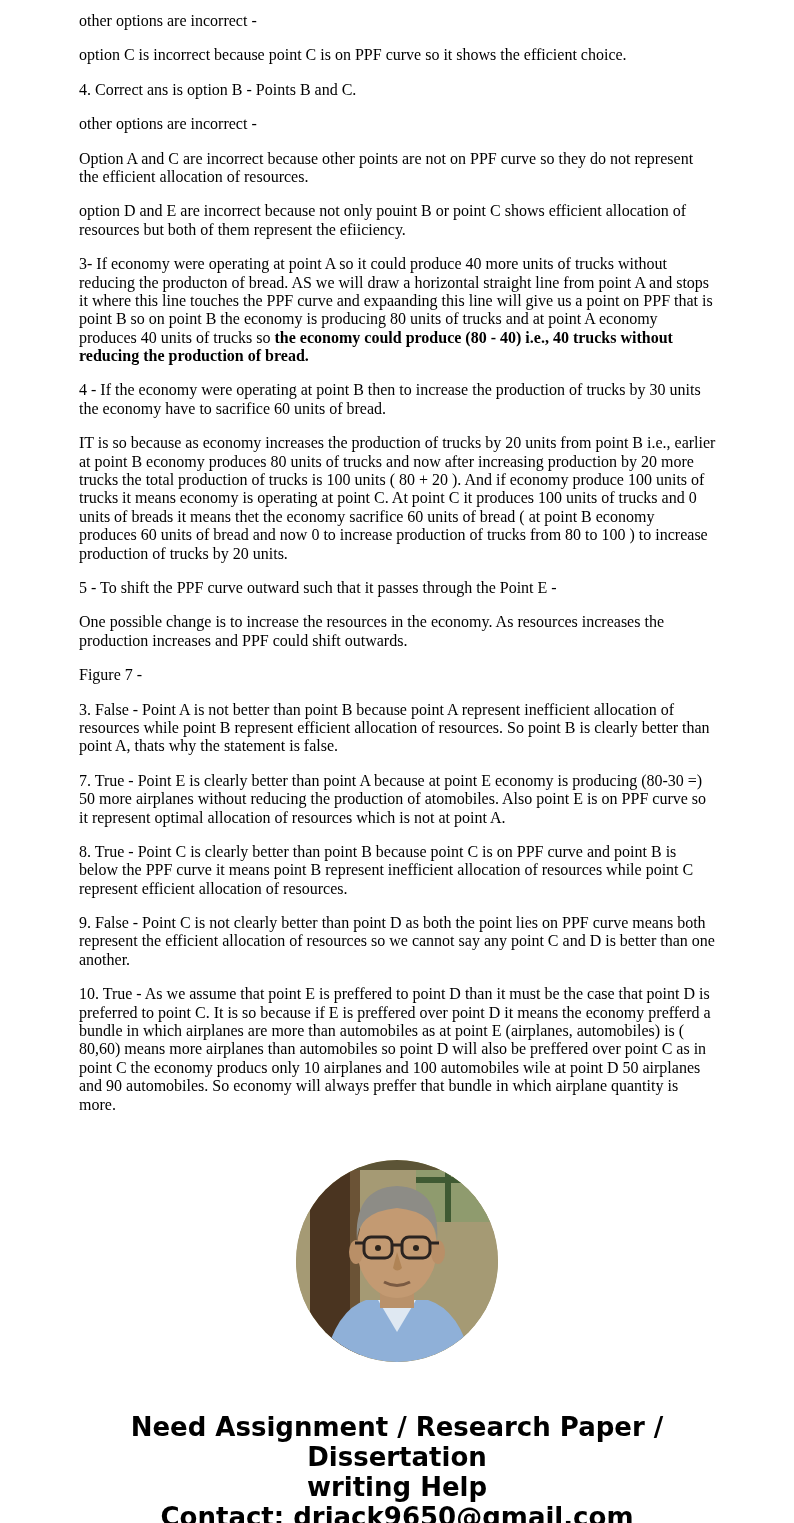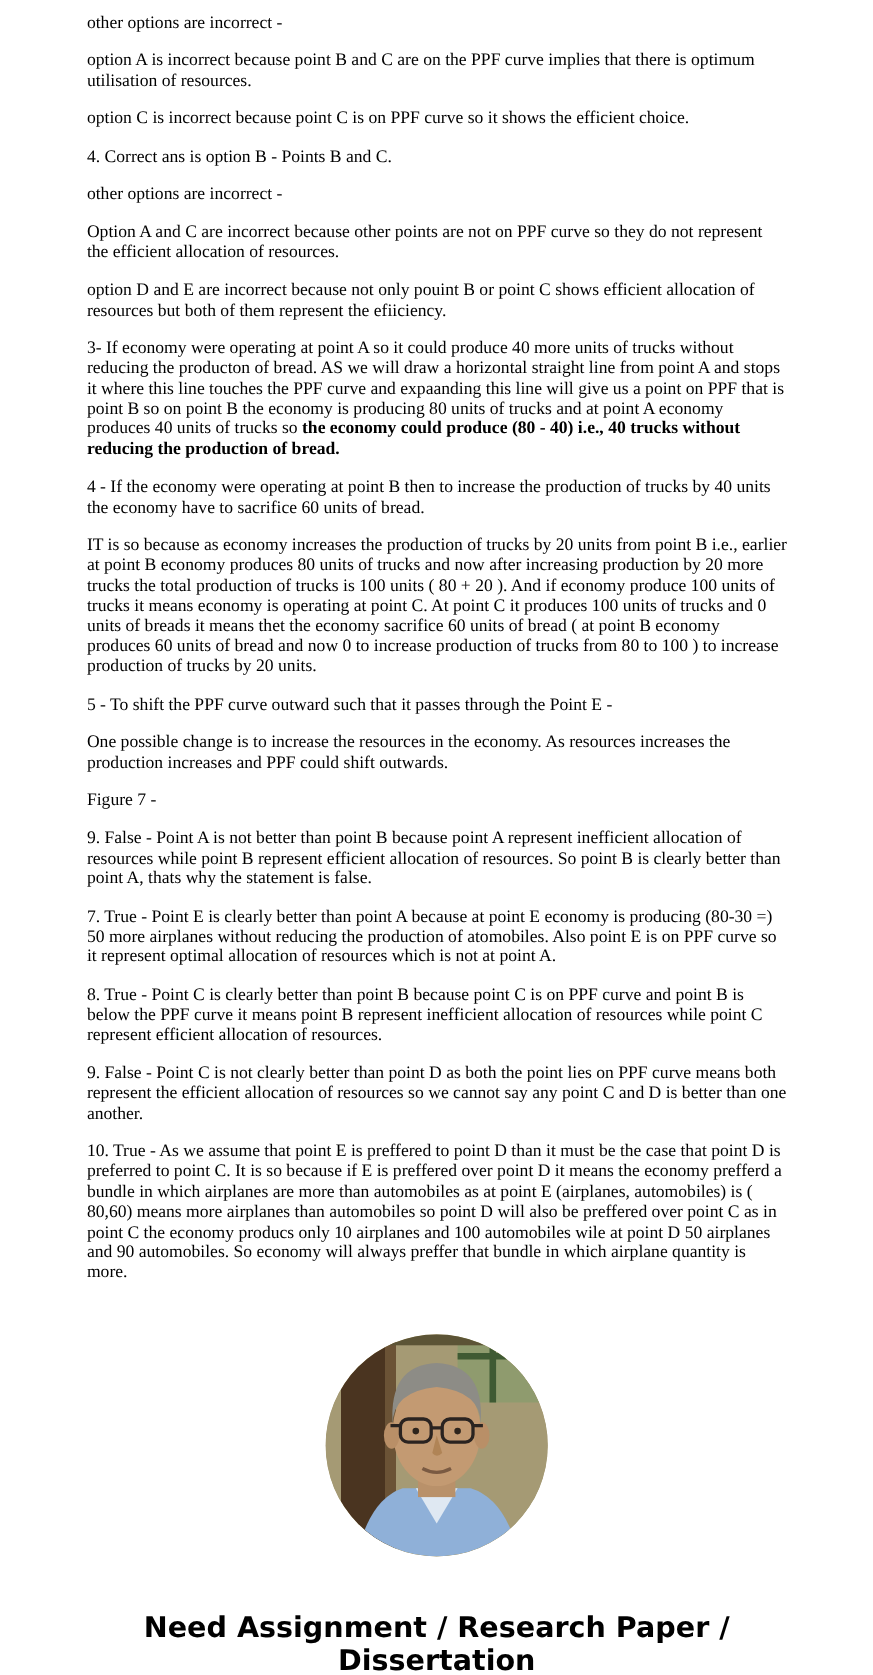--- a/index.html
+++ b/index.html
@@ -50,33 +50,32 @@
     background: #191919;
   }
 </style>
 </head>
 <body>
 
 <div class="page">
 
   <div class="doc" id="doc-body">
       <p><span>other options are incorrect -</span></p>
-      <p><span>option A is incorrect because point B and C are on the PPF curve implies that there is optimum utilisation of resources.</span></p>
       <p><span>option C is incorrect because point C is on PPF curve so it shows the efficient choice.</span></p>
       <p><span>4. Correct ans is option B - Points B and C.</span></p>
       <p><span>other options are incorrect -</span></p>
       <p><span>Option A and C are incorrect because other points are not on PPF curve so they do not represent the efficient allocation of resources.</span></p>
       <p><span>option D and E are incorrect because not only pouint B or point C shows efficient allocation of resources but both of them represent the efiiciency.</span></p>
       <p><span>3- If economy were operating at point A so it could produce 40 more units of trucks without reducing the producton of bread. AS we will draw a horizontal straight line from point A and stops it where this line touches the PPF curve and expaanding this line will give us a point on PPF that is point B so on point B the economy is producing 80 units of trucks and at point A economy produces 40 units of trucks so </span><b>the economy could produce (80 - 40) i.e., 40 trucks without reducing the production of bread.</b></p>
-      <p><span>4 - If the economy were operating at point B then to increase the production of trucks by 40 units the economy have to sacrifice 60 units of bread.</span></p>
+      <p><span>4 - If the economy were operating at point B then to increase the production of trucks by 30 units the economy have to sacrifice 60 units of bread.</span></p>
       <p><span>IT is so because as economy increases the production of trucks by 20 units from point B i.e., earlier at point B economy produces 80 units of trucks and now after increasing production by 20 more trucks the total production of trucks is 100 units ( 80 + 20 ). And if economy produce 100 units of trucks it means economy is operating at point C. At point C it produces 100 units of trucks and 0 units of breads it means thet the economy sacrifice 60 units of bread ( at point B economy produces 60 units of bread and now 0 to increase production of trucks from 80 to 100 ) to increase production of trucks by 20 units.</span></p>
       <p><span>5 - To shift the PPF curve outward such that it passes through the Point E -</span></p>
       <p><span>One possible change is to increase the resources in the economy. As resources increases the production increases and PPF could shift outwards.</span></p>
       <p><span>Figure 7 -</span></p>
-      <p><span>9. False - Point A is not better than point B because point A represent inefficient allocation of resources while point B represent efficient allocation of resources. So point B is clearly better than point A, thats why the statement is false.</span></p>
+      <p><span>3. False - Point A is not better than point B because point A represent inefficient allocation of resources while point B represent efficient allocation of resources. So point B is clearly better than point A, thats why the statement is false.</span></p>
       <p><span>7. True - Point E is clearly better than point A because at point E economy is producing (80-30 =) 50 more airplanes without reducing the production of atomobiles. Also point E is on PPF curve so it represent optimal allocation of resources which is not at point A.</span></p>
       <p><span>8. True - Point C is clearly better than point B because point C is on PPF curve and point B is below the PPF curve it means point B represent inefficient allocation of resources while point C represent efficient allocation of resources.</span></p>
       <p><span>9. False - Point C is not clearly better than point D as both the point lies on PPF curve means both represent the efficient allocation of resources so we cannot say any point C and D is better than one another.</span></p>
       <p><span>10. True - As we assume that point E is preffered to point D than it must be the case that point D is preferred to point C. It is so because if E is preffered over point D it means the economy prefferd a bundle in which airplanes are more than automobiles as at point E (airplanes, automobiles) is ( 80,60) means more airplanes than automobiles so point D will also be preffered over point C as in point C the economy producs only 10 airplanes and 100 automobiles wile at point D 50 airplanes and 90 automobiles. So economy will always preffer that bundle in which airplane quantity is more.</span></p>
     </div>
 
   <div class="avatar-wrap">
     <svg width="202" height="202" viewBox="0 0 202 202">
       <defs>
         <clipPath id="avclip">

